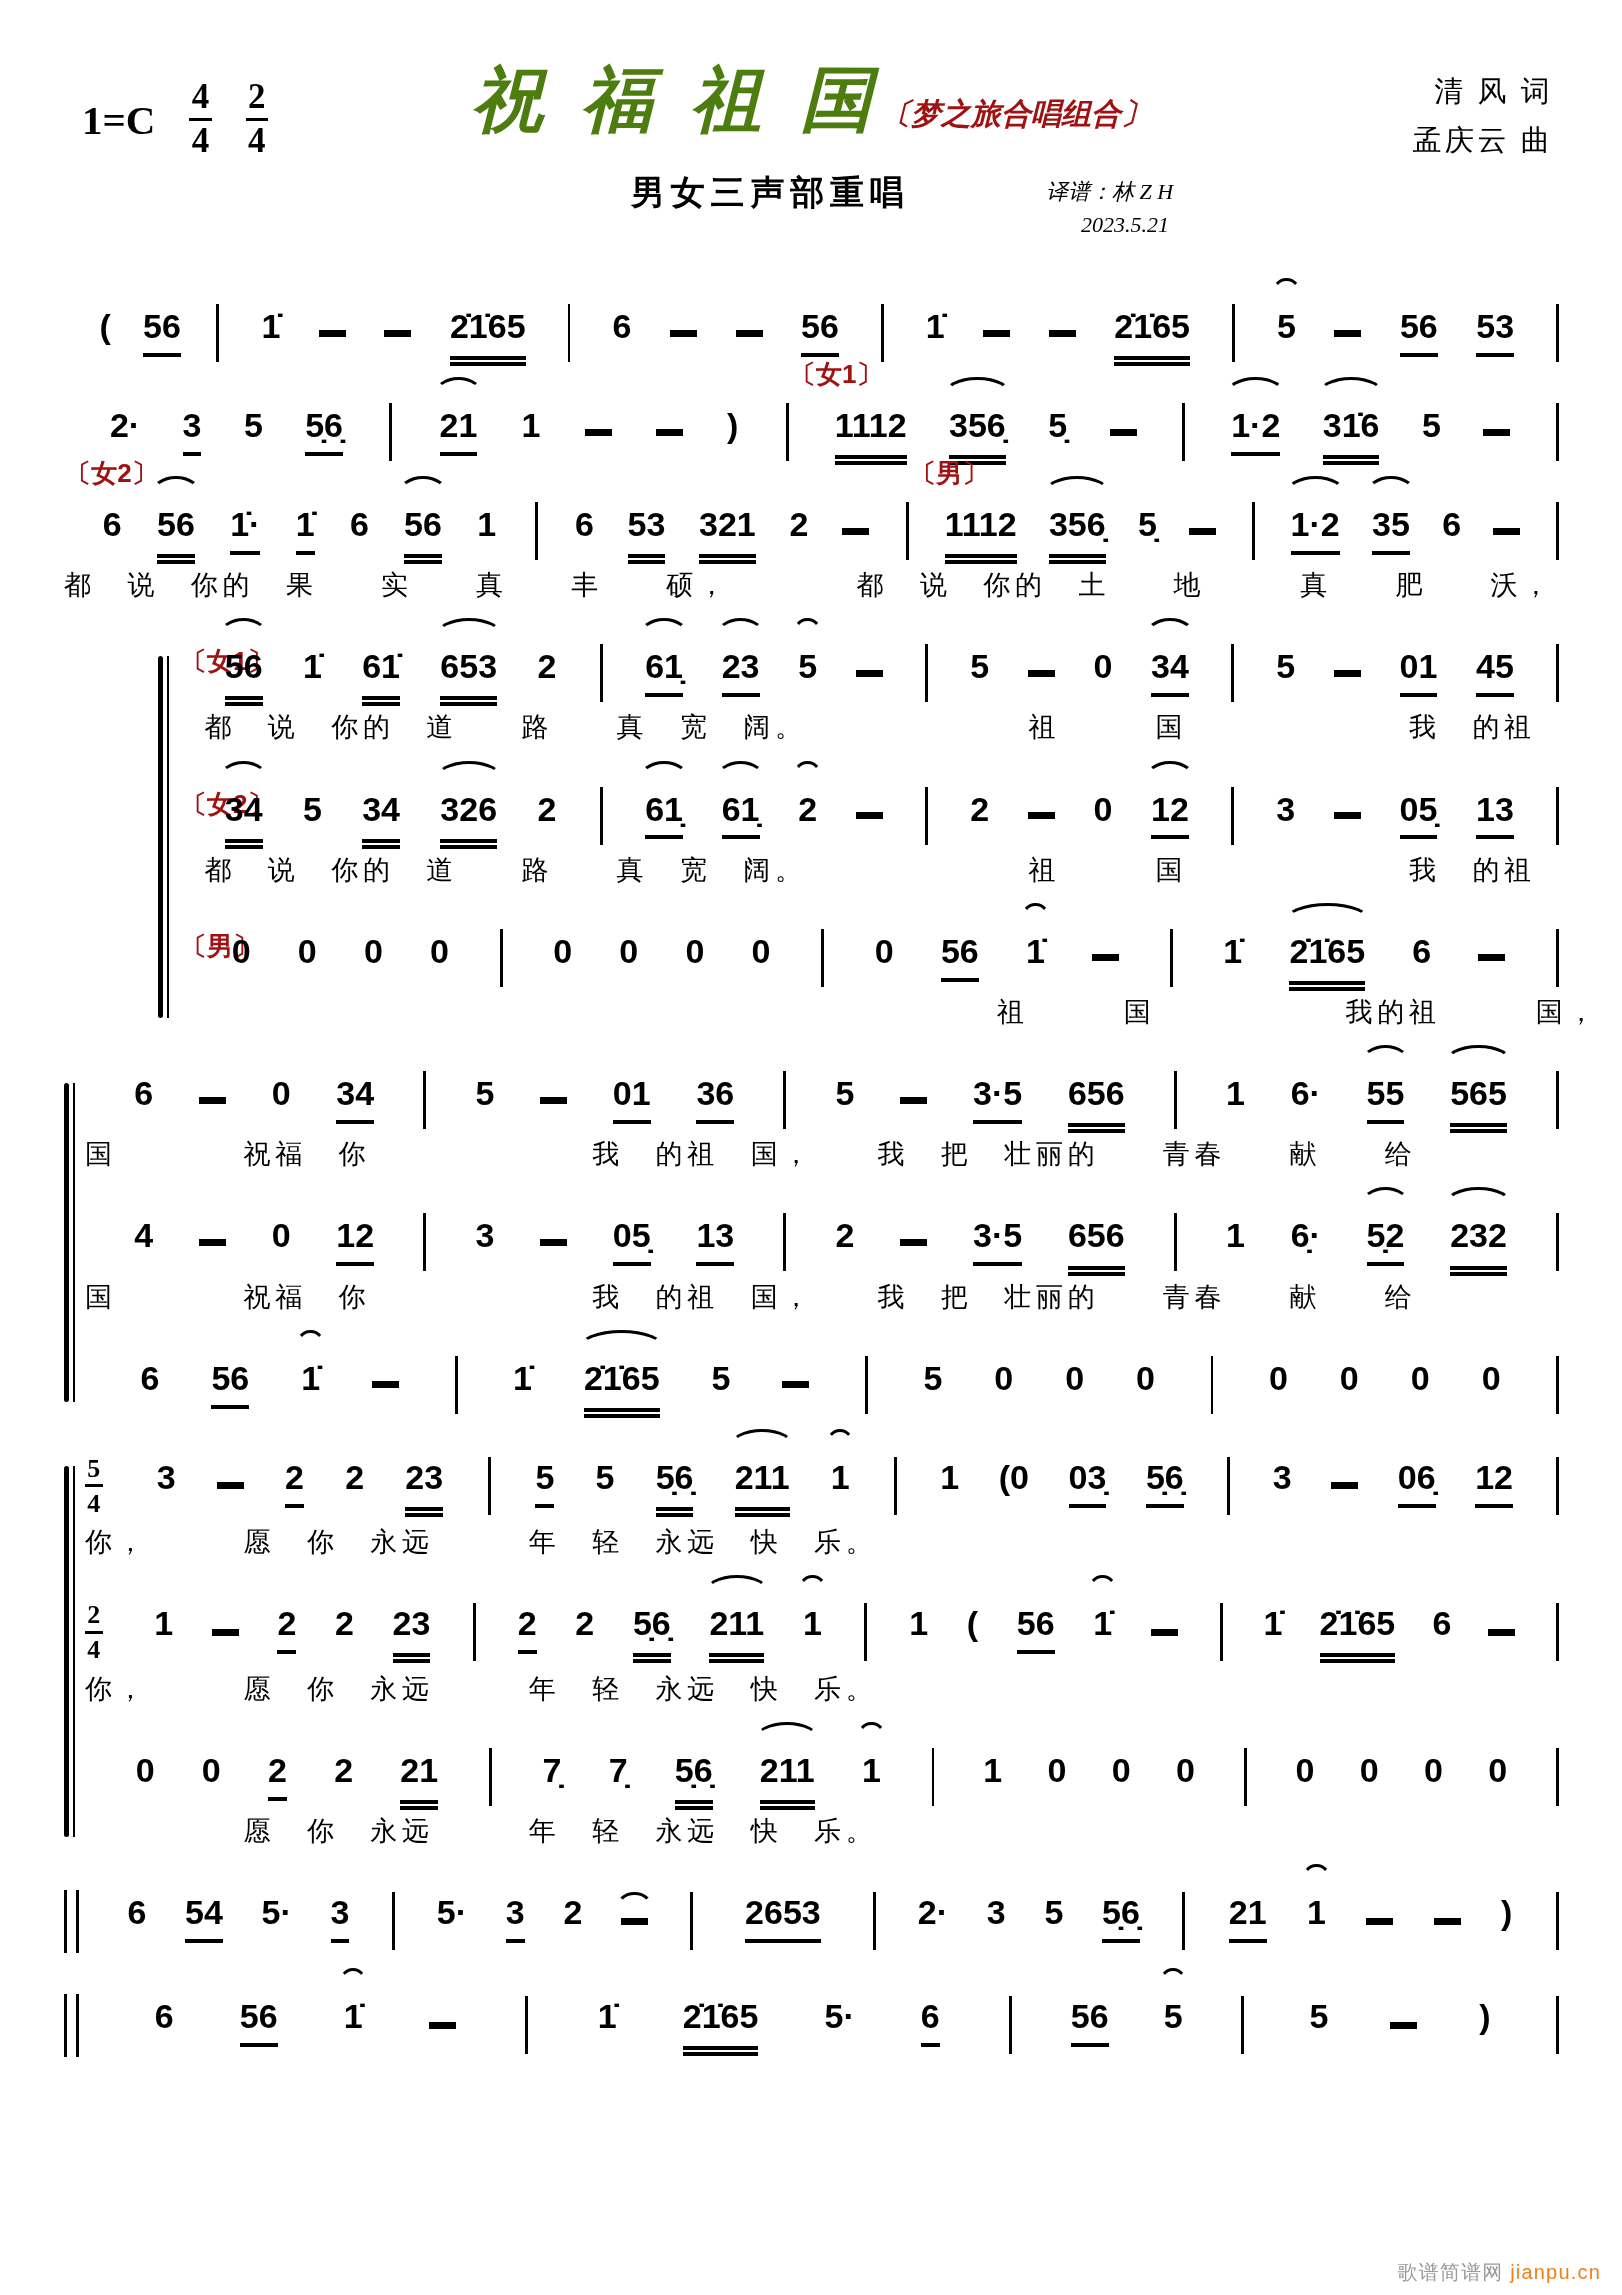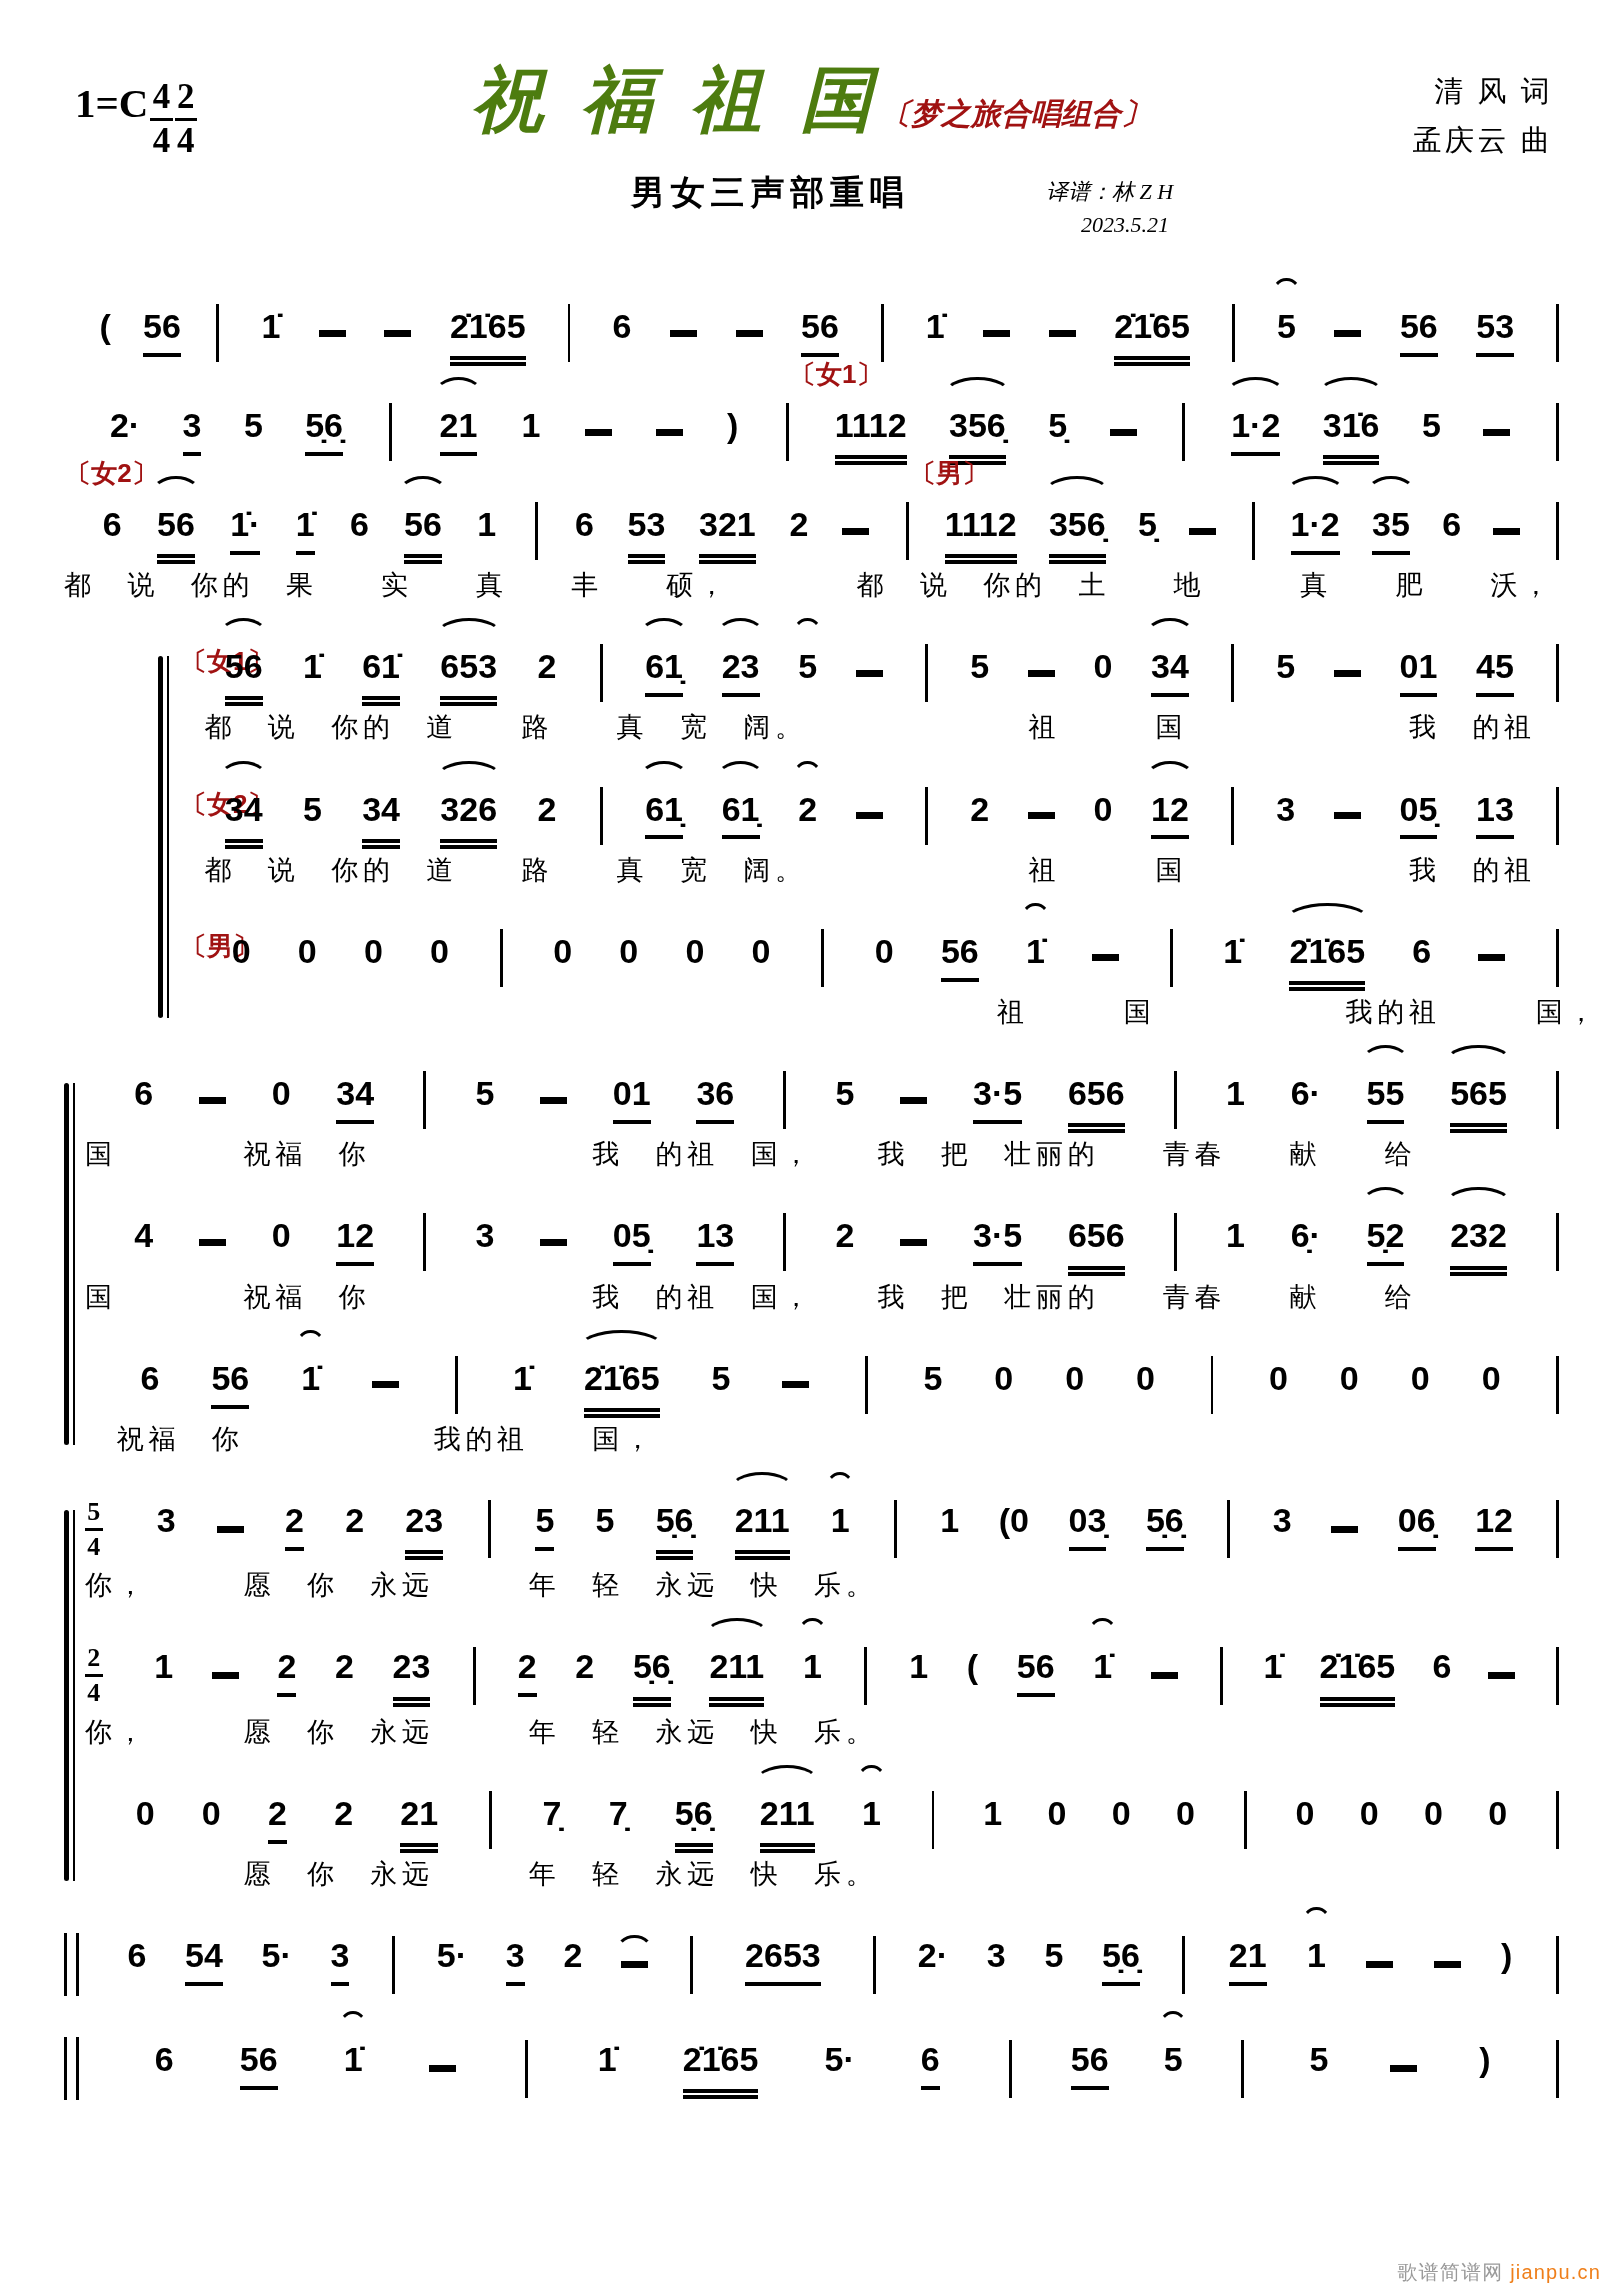--- a/index.html
+++ b/index.html
@@ -1,21 +1,21 @@
 <!DOCTYPE html>
 <html style="font-size:9.4px"><head>
 <meta charset="utf-8">
 <style>
   html,body{margin:0;padding:0;background:#fff;}
   body{width:1623px;min-height:2295px;position:relative;font-family:"Liberation Sans",sans-serif;color:#000;overflow:hidden;}
   .page{padding:0 64px;}
 
   
   .hdr{position:relative;height:263px;}
-  .keysig{position:absolute;left:11px;top:79px;display:flex;align-items:flex-start;gap:2px;
+  .keysig{position:absolute;left:18px;top:79px;display:flex;align-items:center;gap:34px;
           font-family:"Liberation Serif",serif;font-weight:bold;}
   .keytxt{font-size:41px;}
   .ts{display:inline-flex;flex-direction:column;align-items:center;line-height:1.05;
       font-family:"Liberation Serif",serif;font-weight:bold;}
   .ts .n{border-bottom:3.5px solid #000;padding:0 2.3px 2.3px;}
   .ts .d{padding-top:2.3px;}
   .ts.big{font-size:35px;}
   .titleblock{position:absolute;left:0;right:0;top:53px;text-align:center;white-space:nowrap;}
   .title{font-size:71px;font-weight:bold;font-style:italic;letter-spacing:9.4px;color:#4d7c0f;}
   .titlesuffix{font-size:30px;font-weight:bold;font-style:italic;color:#a01212;}
@@ -383,21 +383,20 @@
           </div>
           <div class="barline"></div>
           <div class="measure" style="flex-grow: 4;">
             <div class="tok">0</div>
             <div class="tok">0</div>
             <div class="tok">0</div>
             <div class="tok">0</div>
           </div>
           <div class="barline"></div>
         </div>
-        <div class="lyrics">　祝福　你　　　　　　我的祖　　国，</div>
       </div>
       <div class="system braced">
         <div class="mline">
           <div class="ts mts">
             <div class="n">5</div>
             <div class="d">4</div>
           </div>
           <div class="measure" style="flex-grow: 5;">
             <div class="tok">3</div>
             <div class="tok dash"></div>

